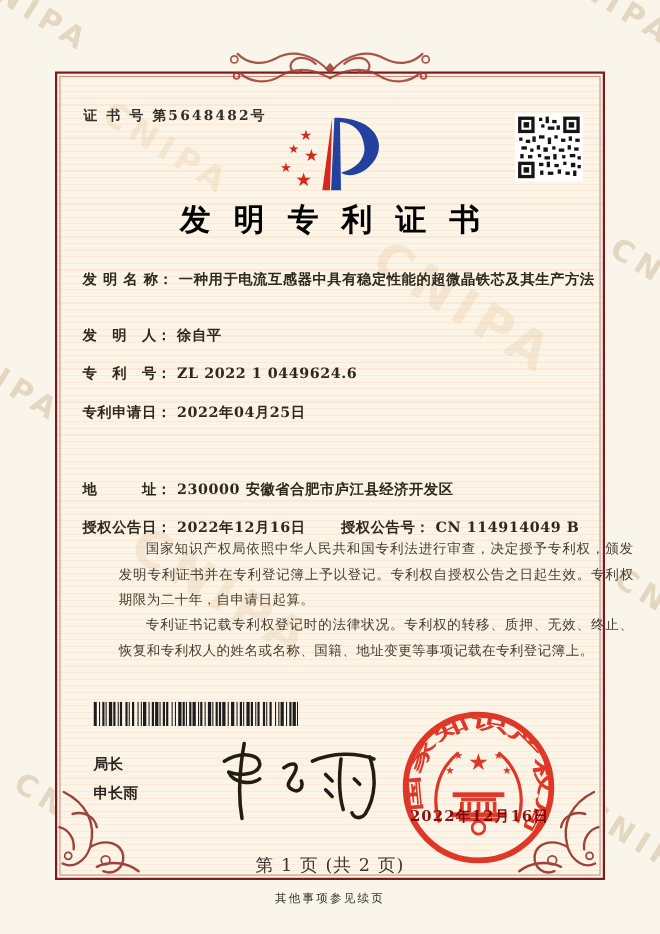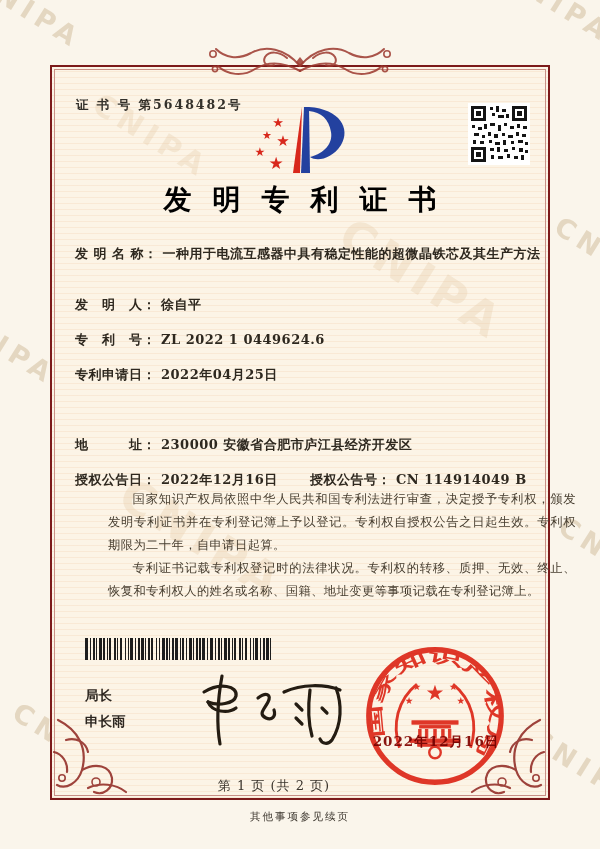--- a/index.html
+++ b/index.html
@@ -41,21 +41,21 @@
 
   .barcode{position:absolute;left:85px;top:638px;}
 
   .director{position:absolute;left:85px;top:682px;font-size:13.5px;font-weight:700;color:#2c2620;line-height:26px;}
   .signature{position:absolute;left:192px;top:664px;}
 
   .seal{position:absolute;left:363px;top:644px;mix-blend-mode:multiply;opacity:.93;}
   .seal-date{position:absolute;left:353px;top:733px;width:166px;text-align:center;font-size:13.5px;
              font-weight:700;color:#8c1410;letter-spacing:1px;mix-blend-mode:multiply;}
 
-  .page-info{position:absolute;left:0;top:777px;width:548px;text-align:center;font-size:13px;color:#3a342c;letter-spacing:1px;}
+  .page-info{position:absolute;left:0;top:777px;width:600px;text-align:center;font-size:16px;color:#3a342c;letter-spacing:1px;}
   .continuation{position:absolute;left:0;top:810px;width:600px;text-align:center;font-size:10.5px;color:#3a342c;letter-spacing:2px;}
 </style>
 </head>
 <body>
 
 <div class="page">
 
   <span class="wm wm-out" style="left:-32px;top:-6px;">CNIPA</span>
   <span class="wm wm-out" style="left:498px;top:-12px;">CNIPA</span>
   <span class="wm wm-out" style="left:-58px;top:330px;">CNIPA</span>

